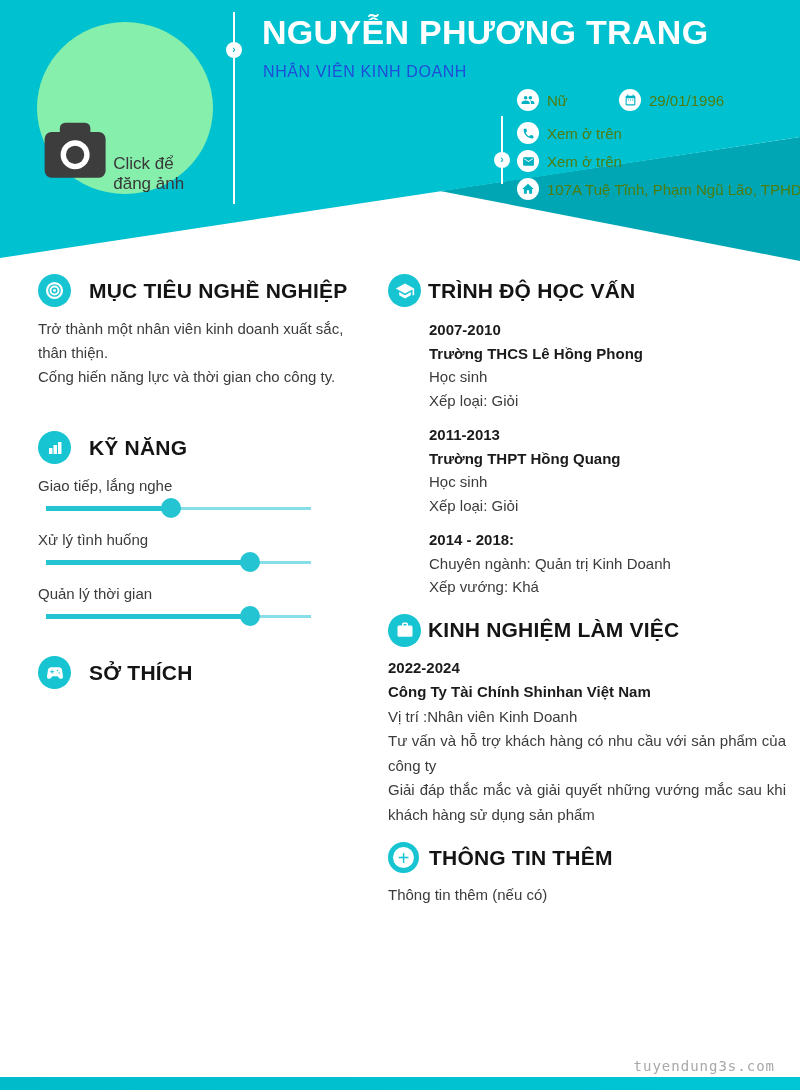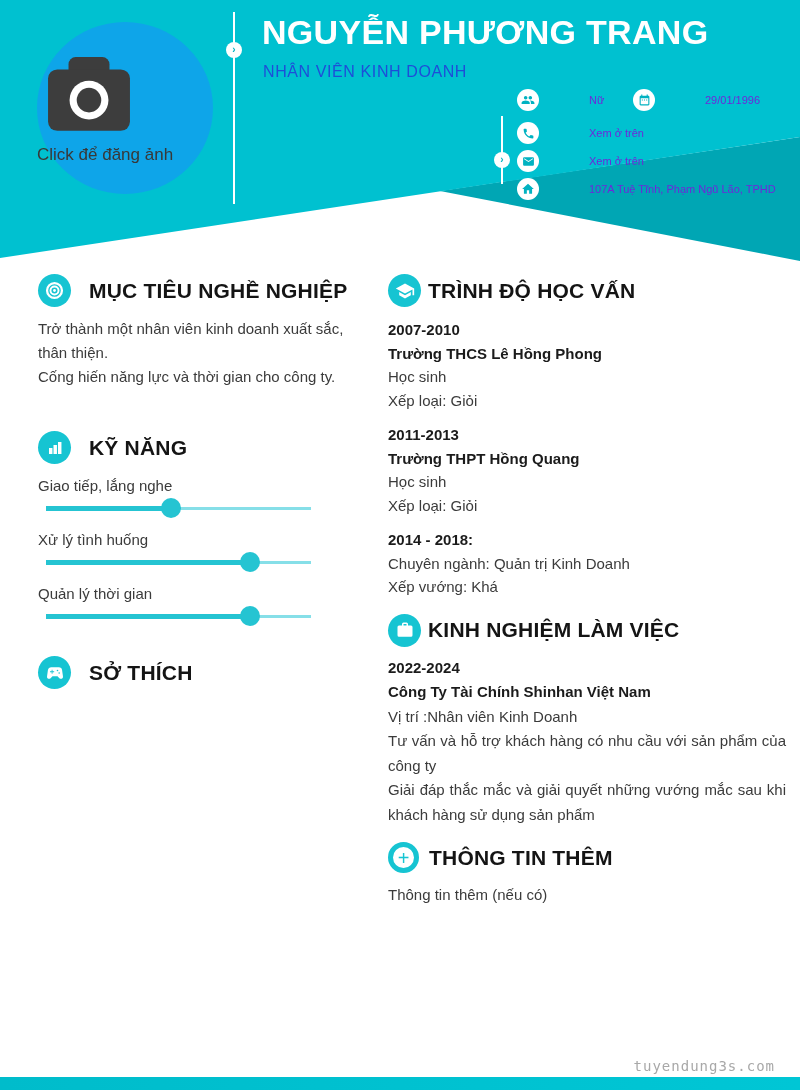--- a/index.html
+++ b/index.html
@@ -13,22 +13,22 @@
   .hdr-dark {
     position:absolute; top:137px; left:440px; width:360px; height:124px;
     background:#00a6b4; clip-path:polygon(0 43.5%, 100% 0, 100% 100%);
   }
   .hdr-main {
     position:absolute; top:0; left:0; width:800px; height:258px;
     background:#00c1d0; clip-path:polygon(0 0, 100% 0, 100% 53.1%, 0 100%);
   }
   .photo {
     position:absolute; top:22px; left:37px; width:176px; height:172px;
-    background:#0ea5e9; border-radius:50%; z-index:3; cursor:pointer;
-    display:flex; flex-direction:column; align-items:flex-start;
+    background:#86efac; border-radius:50%; z-index:3; cursor:pointer;
+    display:flex; flex-direction:row; align-items:flex-end;
   }
   .photo svg { margin-top:30px; }
   .photo-label { font-size:17px; color:#383838; margin-top:7px; }
   .vline { position:absolute; width:2px; background:#ffffff; z-index:3; }
   .vline-1 { left:233px; top:12px; height:192px; }
   .vline-2 { left:501px; top:116px; height:68px; }
   .arrow-badge {
     position:absolute; width:16px; height:16px; border-radius:50%;
     background:#ffffff; color:#00b2c1; z-index:4;
     display:flex; align-items:center; justify-content:center;
@@ -42,21 +42,21 @@
   }
   .subtitle {
     position:absolute; left:263px; top:63px; z-index:3;
     font-size:16px; color:#1d4ed8; letter-spacing:0.6px;
   }
   .contact-row { position:absolute; z-index:3; display:flex; align-items:center; gap:8px; }
   .c-icon {
     width:22px; height:22px; border-radius:50%; background:#ffffff; flex:none;
     display:flex; align-items:center; justify-content:center;
   }
-  .c-text { color:#6d28d9; font-size:11px; white-space:nowrap;margin-left:42px; }
+  .c-text { color:#4d7c0f; font-size:15px; white-space:nowrap; }
   
   .sec-head { display:flex; align-items:center; }
   .icon-circle {
     width:33px; height:33px; border-radius:50%; background:#16c4d2; flex:none;
     display:flex; align-items:center; justify-content:center;
   }
   .icon-ring {
     width:31px; height:31px; border-radius:50%; background:#ffffff; flex:none;
     border:5px solid #16c4d2; color:#16c4d2;
     display:flex; align-items:center; justify-content:center;
@@ -75,21 +75,21 @@
   .skill { margin-top:11px; }
   .skill-label { font-size:15px; color:#3b3b3b; line-height:22px; }
   .skill-slider { position:relative; height:20px; width:265px; margin-left:8px; margin-top:1px; cursor:pointer; }
   .track-fill { position:absolute; top:8px; left:0; height:5px; background:#25c4d2; }
   .track-rest { position:absolute; top:9px; right:0; height:3px; background:#86dfe8; }
   .knob { position:absolute; top:0; width:20px; height:20px; border-radius:50%; background:#25c4d2; }
   .hobbies-head { margin-top:30px;text-align:center; }
   .hobby-list { margin-top:9px; font-size:15px; line-height:25px; color:#3b3b3b; }
   .edu-head { margin-top:6px; }
   .edu-entry { margin-top:11px; }
-  .edu-entry div { line-height:23.5px; }
+  .edu-entry div { line-height:23.5px;margin-left:41px; }
   .exp-head { margin-top:15px; }
   .exp-body { margin-top:9px; }
   .exp-body div, .exp-body p { line-height:24.5px; }
   .justify { text-align:justify; }
   .extra-head { margin-top:15px; }
   .extra-note { margin-top:10px; }
   
   .watermark {
     position:absolute; top:1058px; right:25px; z-index:2;
     font-family:"DejaVu Sans Mono", monospace; font-size:14px;
@@ -128,21 +128,21 @@
 
   <div class="contact-row" style="left:517px; top:89px;">
     <span class="c-icon">
       <svg width="14" height="14" viewBox="0 0 24 24" fill="#00b2c1">
           <path d="M16 11c1.66 0 2.99-1.34 2.99-3S17.66 5 16 5s-3 1.34-3 3 1.34 3 3 3zm-8 0c1.66 0 2.99-1.34 2.99-3S9.66 5 8 5 5 6.34 5 8s1.34 3 3 3zm0 2c-2.33 0-7 1.17-7 3.5V19h14v-2.5c0-2.33-4.67-3.5-7-3.5zm8 0c-.29 0-.62.02-.97.05 1.16.84 1.97 1.97 1.97 3.45V19h6v-2.5c0-2.33-4.67-3.5-7-3.5z"></path>
         </svg>
     </span>
     <span class="c-text">Nữ</span>
   </div>
 
-  <div class="contact-row" style="left:633px; top:89px;">
+  <div class="contact-row" style="left:619px; top:89px;">
     <span class="c-icon">
       <svg width="13" height="13" viewBox="0 0 24 24" fill="#00b2c1">
           <path d="M9 10H7v2h2v-2zm4 0h-2v2h2v-2zm4 0h-2v2h2v-2zm2-7h-1V1h-2v2H8V1H6v2H5c-1.11 0-2 .9-2 2v14c0 1.1.89 2 2 2h14c1.1 0 2-.9 2-2V5c0-1.1-.9-2-2-2zm0 16H5V8h14v11z"></path>
         </svg>
     </span>
     <span class="c-text">29/01/1996</span>
   </div>
 
   <div class="contact-row" style="left:517px; top:122px;">
     <span class="c-icon">

